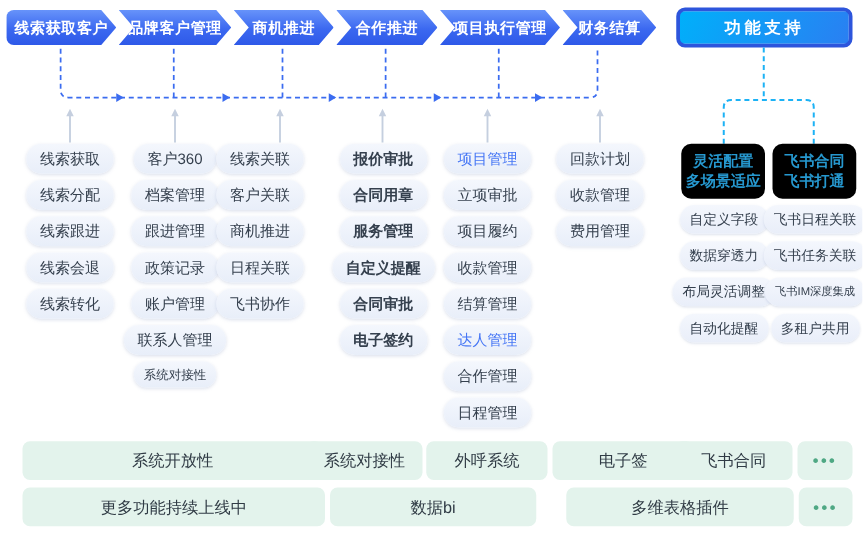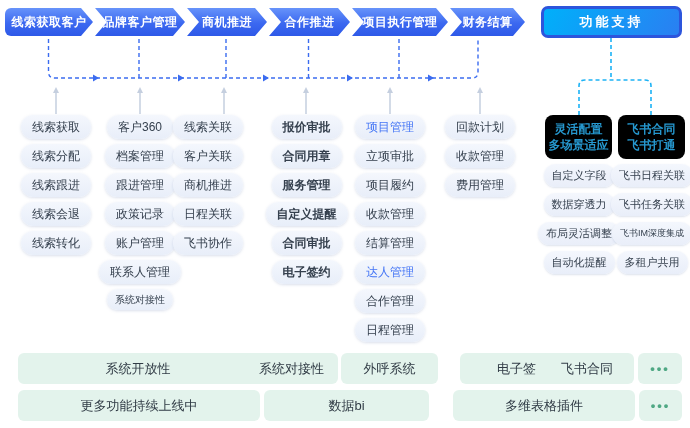--- a/index.html
+++ b/index.html
@@ -197,21 +197,21 @@
   <div class="scol scol1">
     <div class="spill">飞书日程关联</div>
     <div class="spill">飞书任务关联</div>
     <div class="spill xs">飞书IM深度集成</div>
     <div class="spill">多租户共用</div>
   </div>
 
   <div class="bbox r1" style="left:18px;width:240px;">系统开放性</div>
   <div class="bbox r1" style="left:245px;width:93px;">系统对接性</div>
   <div class="bbox r1" style="left:341px;width:97px;">外呼系统</div>
-  <div class="bbox r1" style="left:442px;width:113px;margin-left:18px;">电子签</div>
+  <div class="bbox r1" style="left:442px;width:113px;">电子签</div>
   <div class="bbox r1" style="left:540px;width:94px;">飞书合同</div>
   <div class="bbox dots r1" style="left:638px;width:44px;">•••</div>
 
   <div class="bbox r2" style="left:18px;width:242px;">更多功能持续上线中</div>
   <div class="bbox r2" style="left:264px;width:165px;">数据bi</div>
   <div class="bbox r2" style="left:453px;width:182px;">多维表格插件</div>
   <div class="bbox dots r2" style="left:639px;width:43px;">•••</div>
 
 </div>
 

